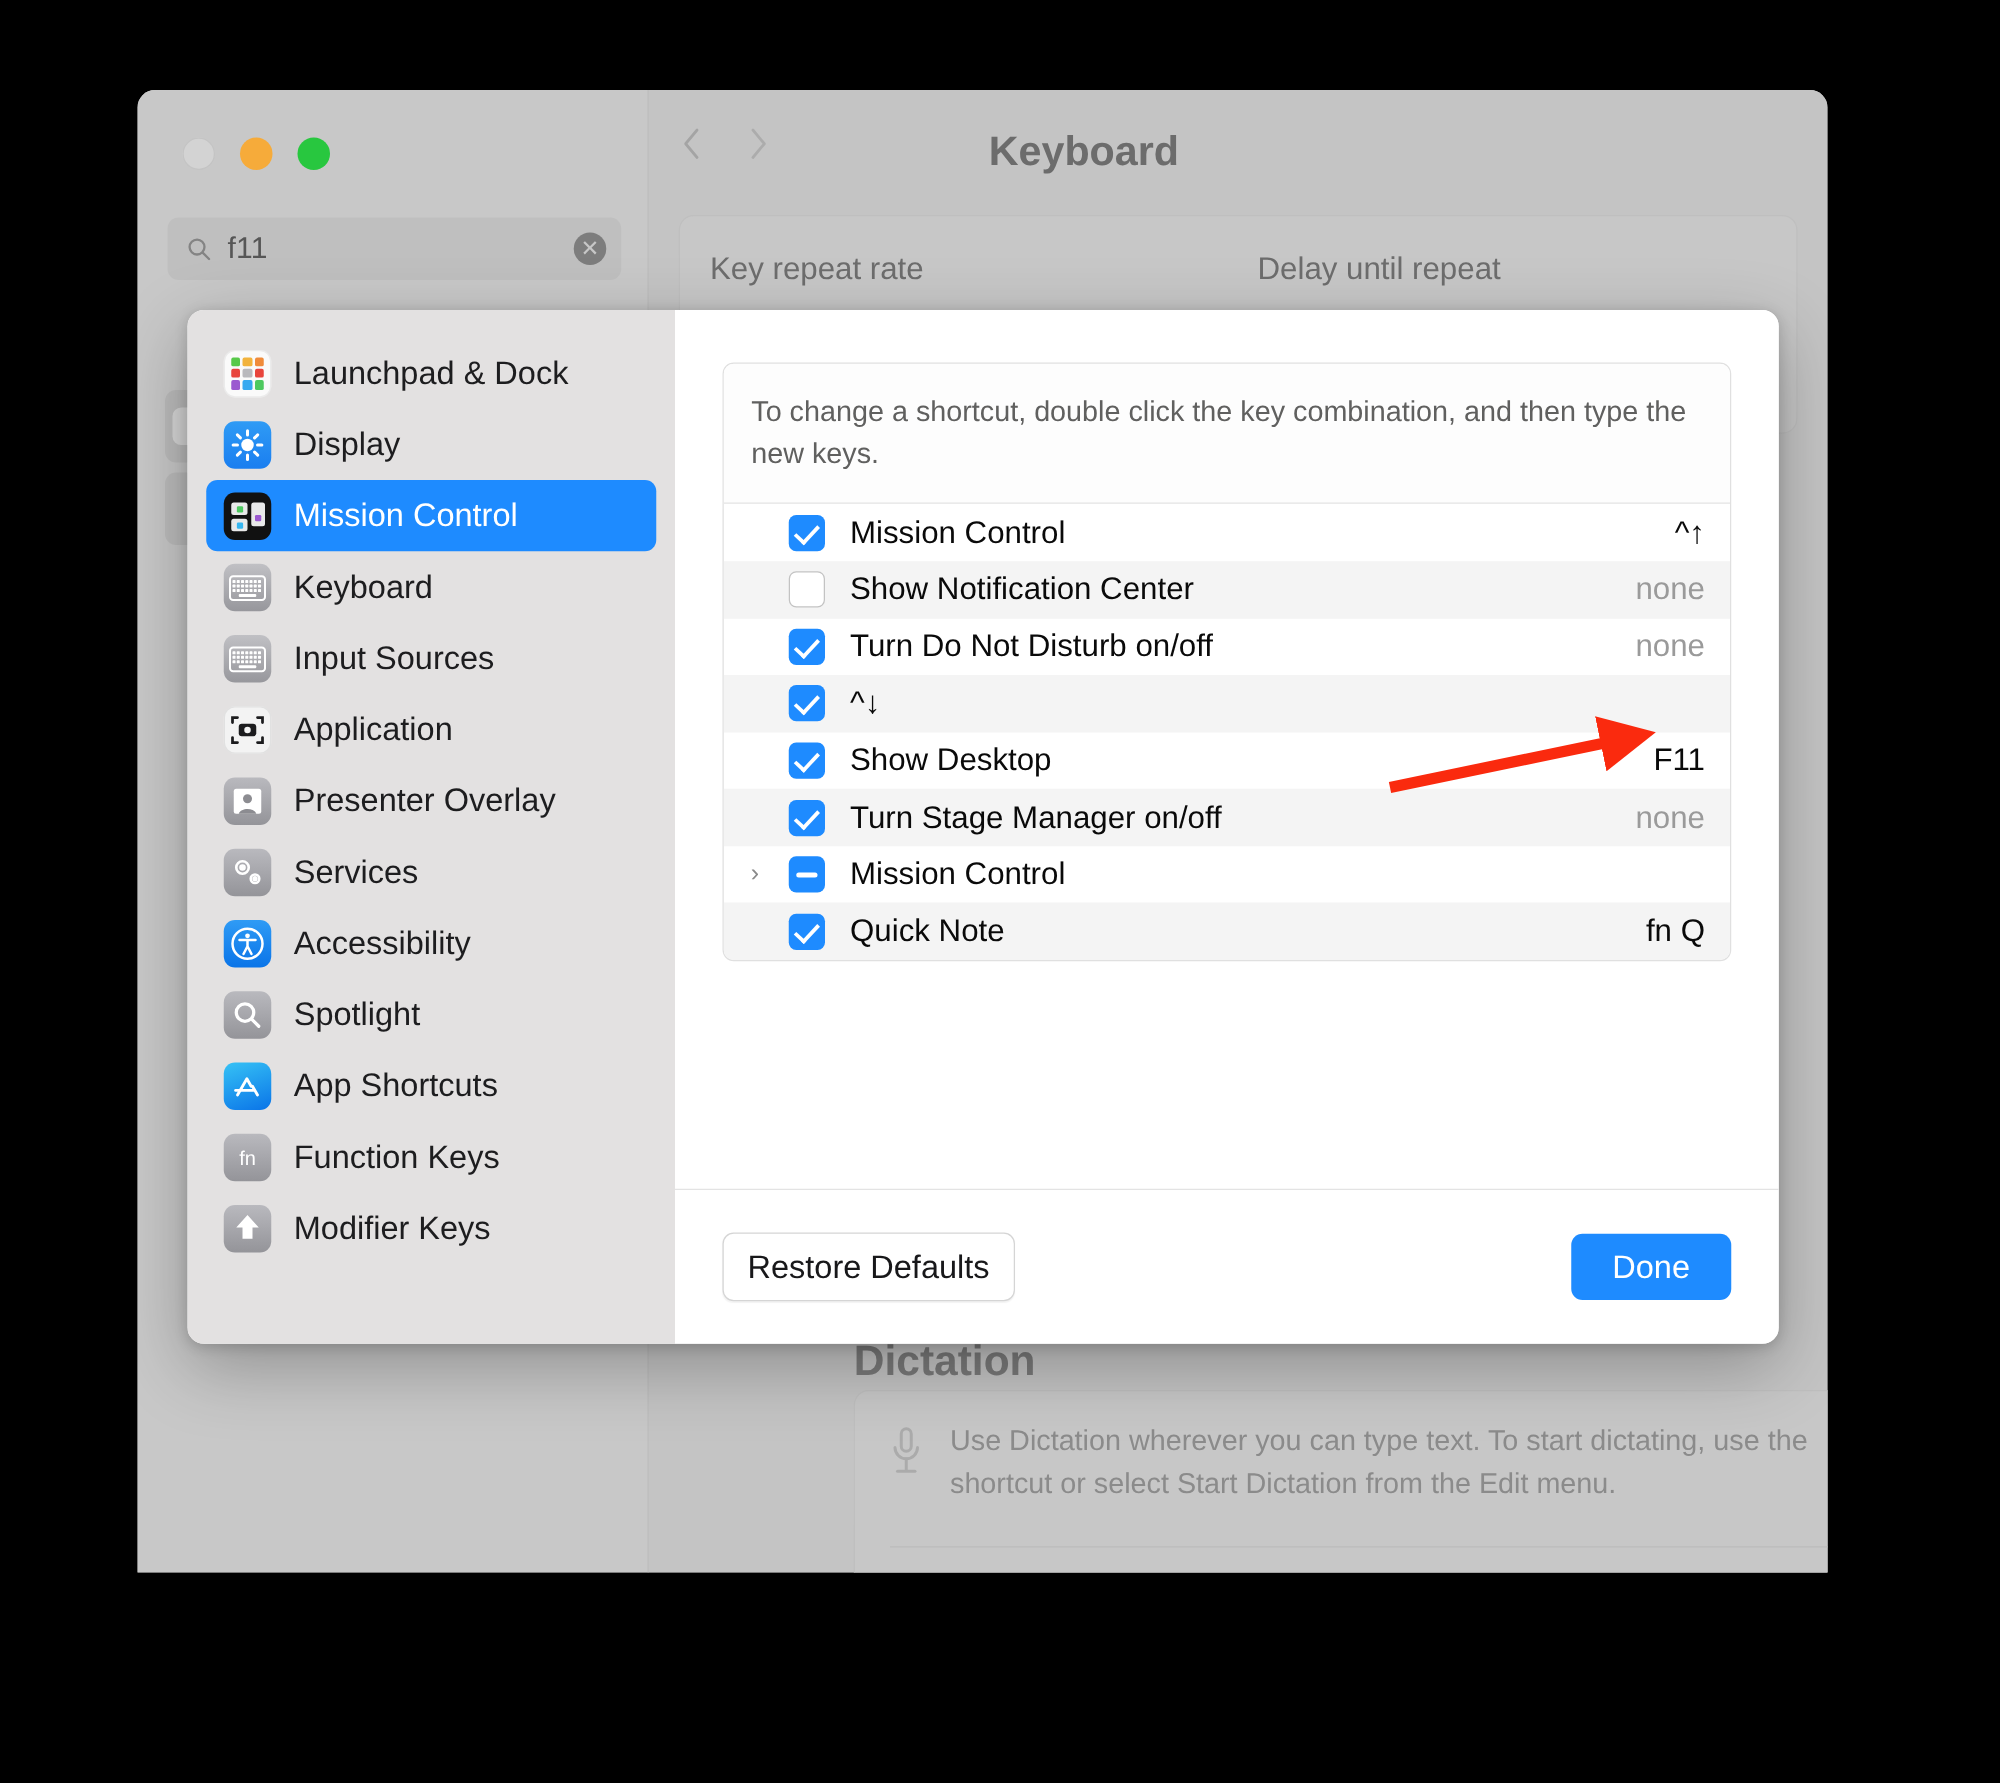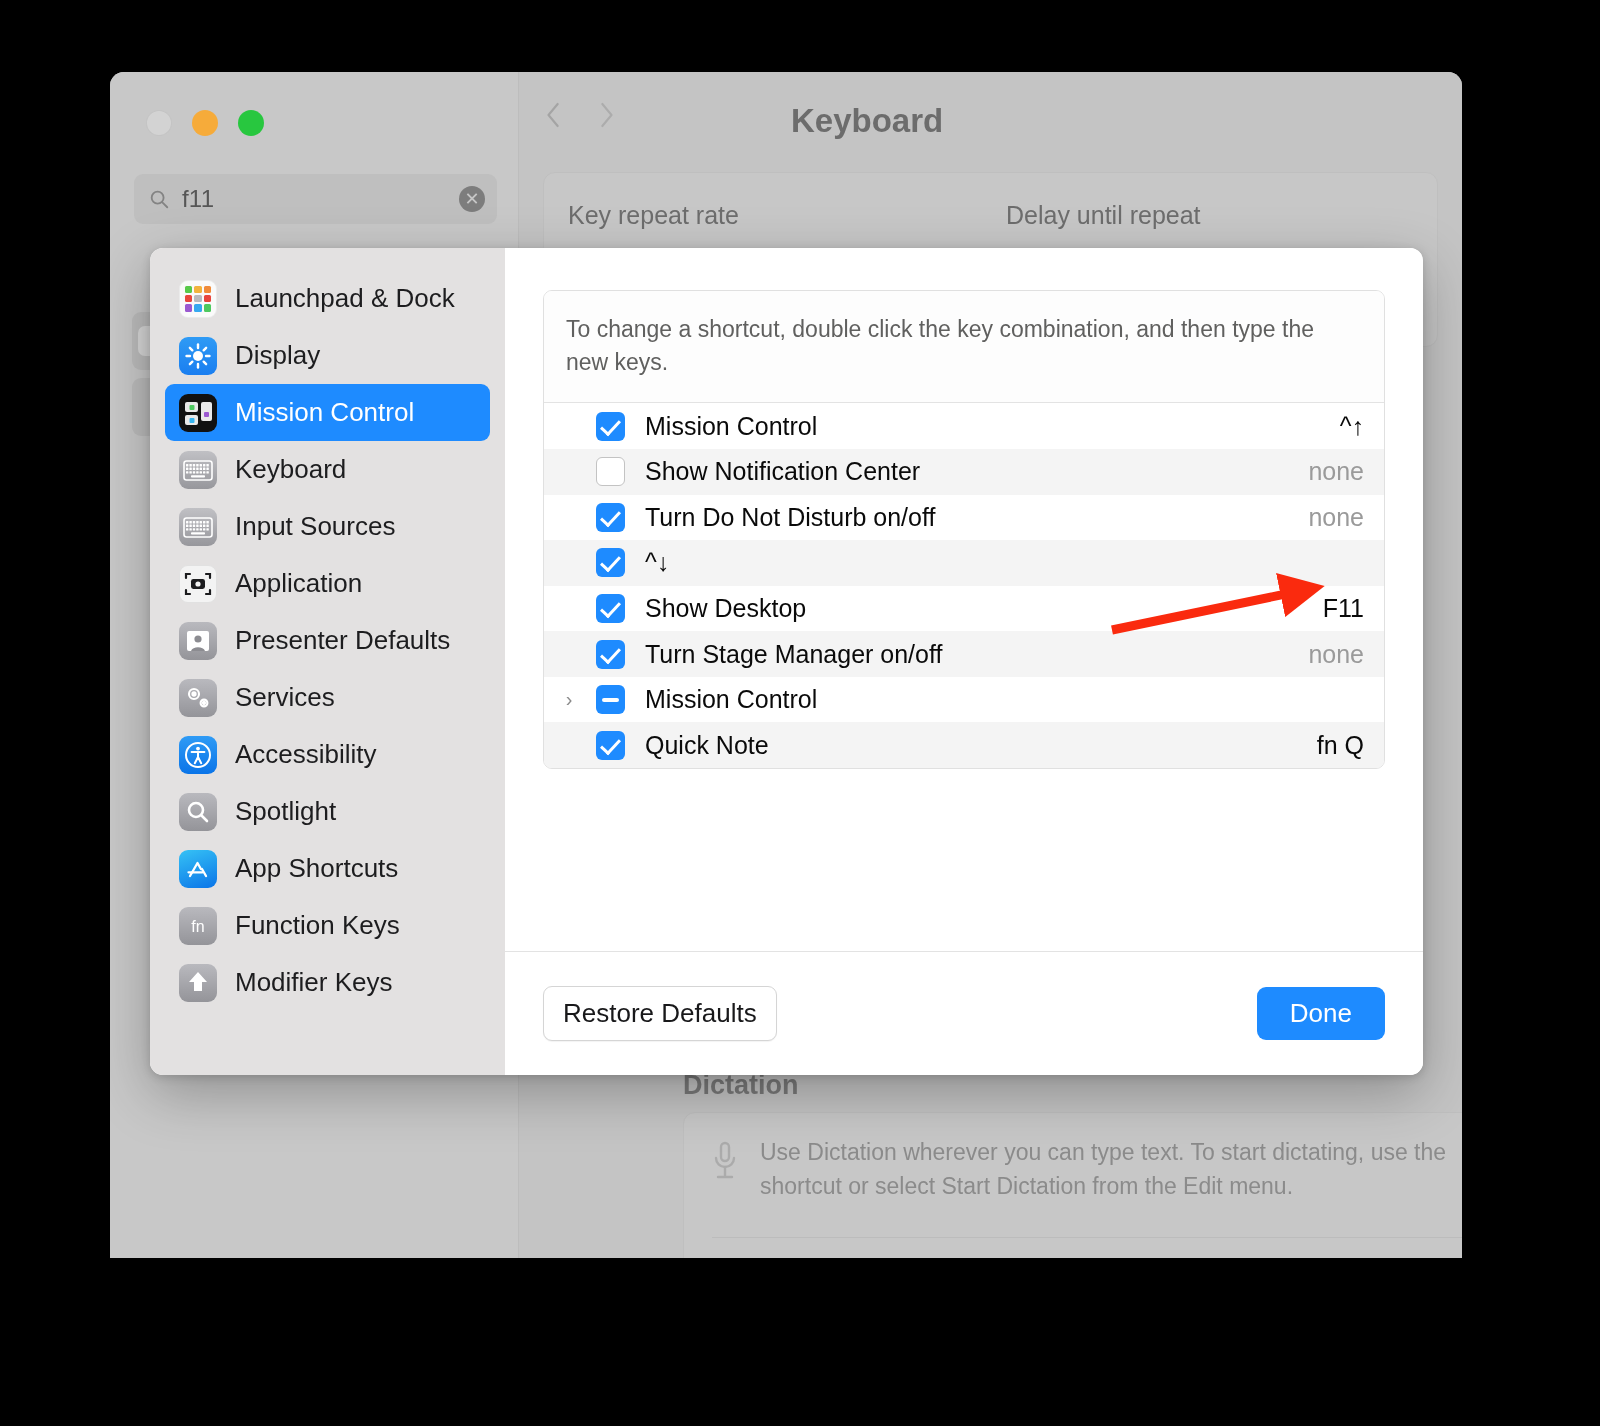--- a/index.html
+++ b/index.html
@@ -90,21 +90,21 @@
   }
   .slider-tick { position:absolute; width:1px; height: 12px; background:#b5b5b5; top: 108px; }
   .slider-knob {
     position:absolute; width: 22px; height: 34px; border-radius: 11px;
     background: #d0d0d0; top: 92px;
   }
 
   
   #dictation-title {
     position:absolute; left: 164px; top: 998px;
-    font-size: 27px; font-weight: 700; color: #7a7a7a;
+    font-size: 34px; font-weight: 700; color: #7a7a7a;
   }
   #dictation-card {
     position:absolute; left: 164px; top: 1040px; width: 898px; height: 210px;
     background: #c7c7c7; border-radius: 12px; border:1px solid #bfbfbf;
   }
   #dictation-row { position:absolute; left: 28px; top: 22px; display:flex; gap: 22px; width: 840px; }
   .mic { width: 26px; height: 44px; flex:none; opacity:.45; margin-top: 4px; }
   #dictation-text { font-size: 23px; line-height: 1.48; color: #8b8b8b; max-width: 700px; }
   #dict-divider { position:absolute; left: 28px; right: 28px; top: 124px; height:1px; background:#bcbcbc; }
 
@@ -115,21 +115,21 @@
     width: 1273px; height: 827px;
     background: #ffffff;
     border-radius: 13px;
     overflow: hidden;
     box-shadow: 0 18px 56px rgba(0,0,0,0.28), 0 2px 10px rgba(0,0,0,0.16);
     display: flex;
   }
 
   
   #pop-sidebar {
-    width: 355px; height: 100%;
+    width: 390px; height: 100%;
     background: #e3e1e1;
     padding: 22px 15px 0 15px;
     flex: none;
   }
   .side-item {
     display:flex; align-items:center; gap: 18px;
     height: 57px; padding: 0 14px; border-radius: 9px;
     color: #1d1d1f; font-size: 26px;
   }
   .side-item.selected { background: #1e8bff; color: #ffffff; }
@@ -418,21 +418,21 @@
           <span class="side-label">Application</span>
         </div>
         <div class="side-item">
           <div class="side-icon" style="background: linear-gradient(rgb(185, 185, 190), rgb(148, 148, 153));">
             <svg width="38" height="38" viewBox="0 0 38 38">
               <rect x="8" y="9" width="22" height="20" rx="2" fill="#fff"></rect>
               <circle cx="19" cy="17" r="3.6" fill="#8c8c91"></circle>
               <path d="M12 29c1.6-5 12.4-5 14 0z" fill="#8c8c91"></path>
             </svg>
           </div>
-          <span class="side-label">Presenter Defaults</span>
+          <span class="side-label">Presenter Overlay</span>
         </div>
         <div class="side-item">
           <div class="side-icon" style="background: linear-gradient(rgb(185, 185, 190), rgb(148, 148, 153));">
             <svg width="38" height="38" viewBox="0 0 38 38" fill="none" stroke="#fff" stroke-width="2.1">
               <circle cx="15" cy="15" r="5"></circle>
               <circle cx="15" cy="15" r="1.6" fill="#fff"></circle>
               <circle cx="25" cy="24" r="3.4"></circle>
               <circle cx="25" cy="24" r="1.1" fill="#fff"></circle>
             </svg>
           </div>

